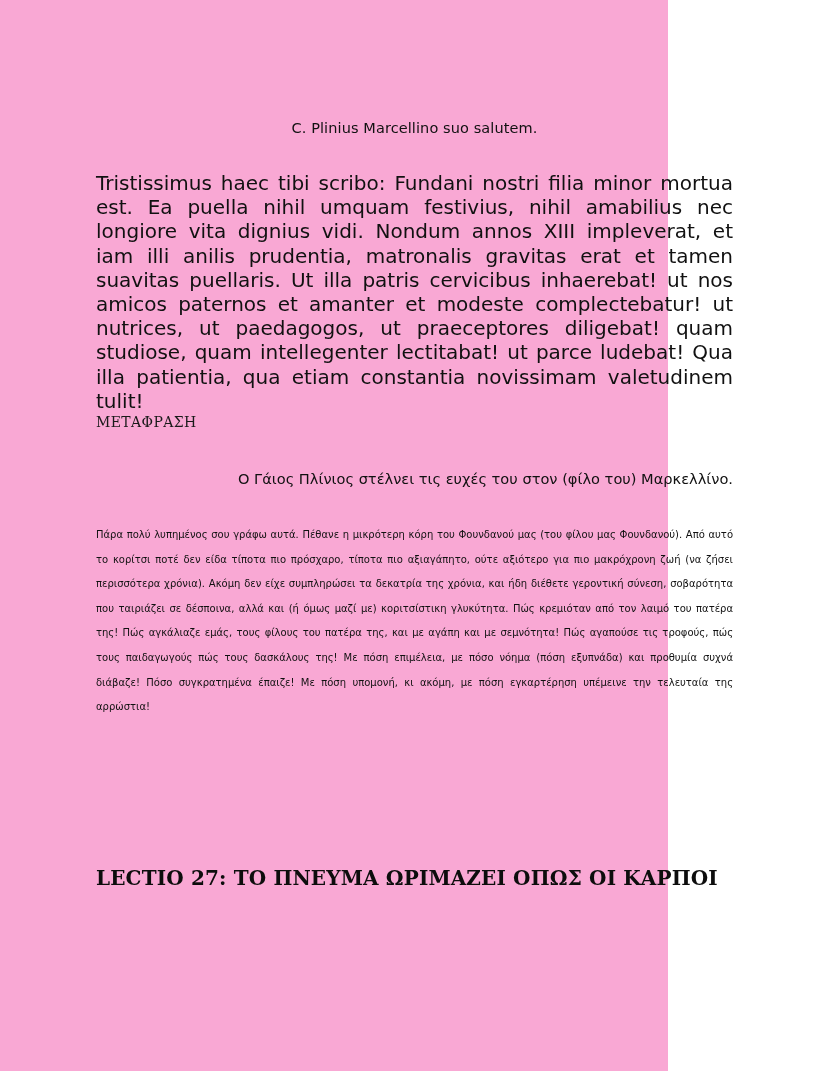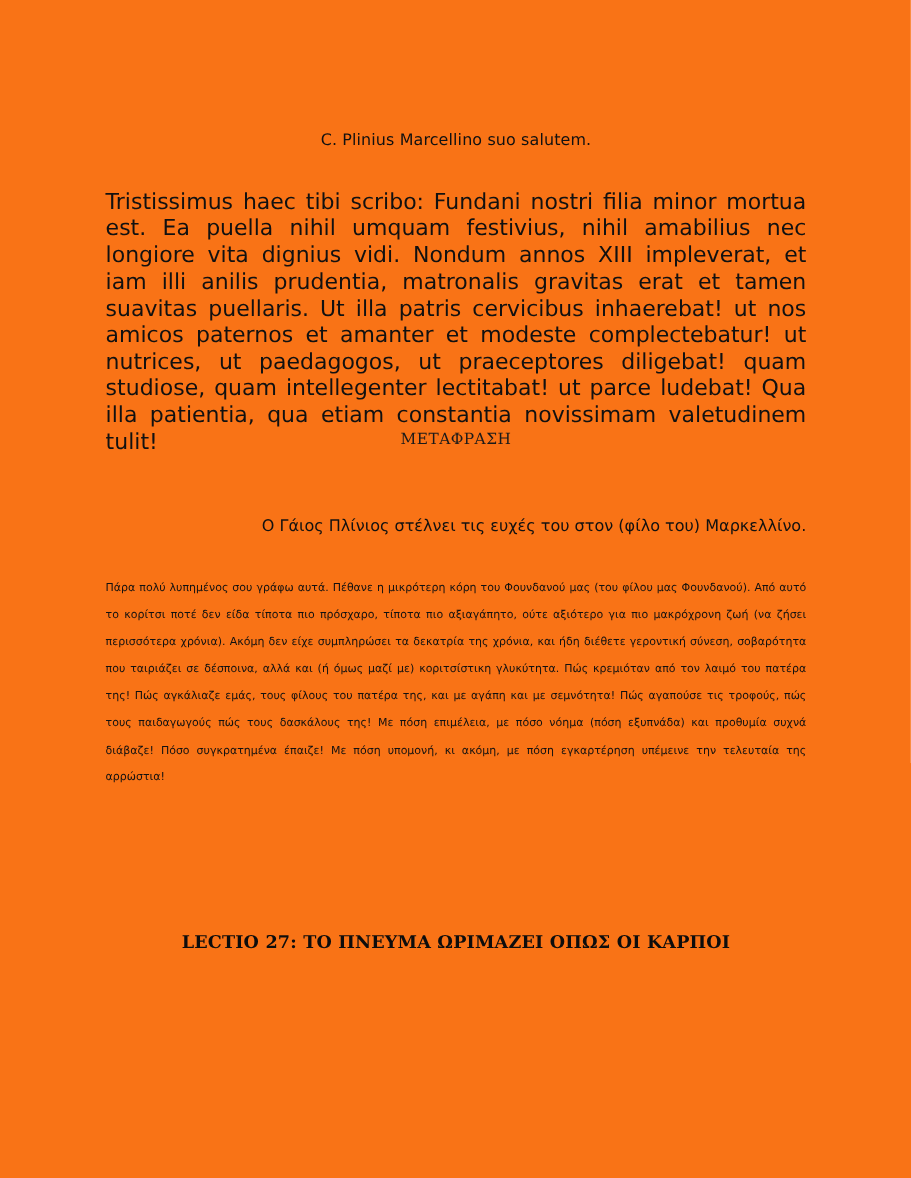--- a/index.html
+++ b/index.html
@@ -14,23 +14,23 @@
     overflow: hidden;
     font-family: "DejaVu Sans", sans-serif;
     color: #111111;
     -webkit-font-smoothing: antialiased;
   }
 
   .page {
     position: absolute;
     left: 0;
     top: 0;
-    width: 828px;
+    width: 668px;
     height: 1071px;
-    background: #f97316;
+    background: #f9a8d4;
   }
 
   
   .col {
     position: absolute;
     left: 96px;
     width: 637px;
   }
 
   
@@ -50,22 +50,21 @@
     text-align: justify;
     text-justify: inter-word;
     font-family: "DejaVu Sans", sans-serif;
     font-size: 20px;
     line-height: 24.2px;
     color: #111111;
   }
 
   
   .metafrasi {
-    top: 390px;
-    text-align: center;
+    top: 412px;
     font-family: "DejaVu Serif", serif;
     font-size: 14px;
     line-height: 20px;
     letter-spacing: 0.4px;
     color: #1a1a1a;
   }
 
   
   .greek-subtitle {
     top: 468px;
@@ -82,25 +81,25 @@
     text-align: justify;
     text-justify: inter-word;
     font-family: "DejaVu Sans", sans-serif;
     font-size: 10px;
     line-height: 24.6px;
     color: #111111;
   }
 
   
   .lectio {
-    top: 847px;
-    text-align: center;
+    top: 868px;
+    text-align: left;
     font-family: "DejaVu Serif", serif;
     font-weight: bold;
-    font-size: 16px;
+    font-size: 20px;
     line-height: 20px;
     letter-spacing: 0.15px;
     color: #0d0d0d;
   }
 </style>
 </head>
 <body>
 
 <div class="page">
 

